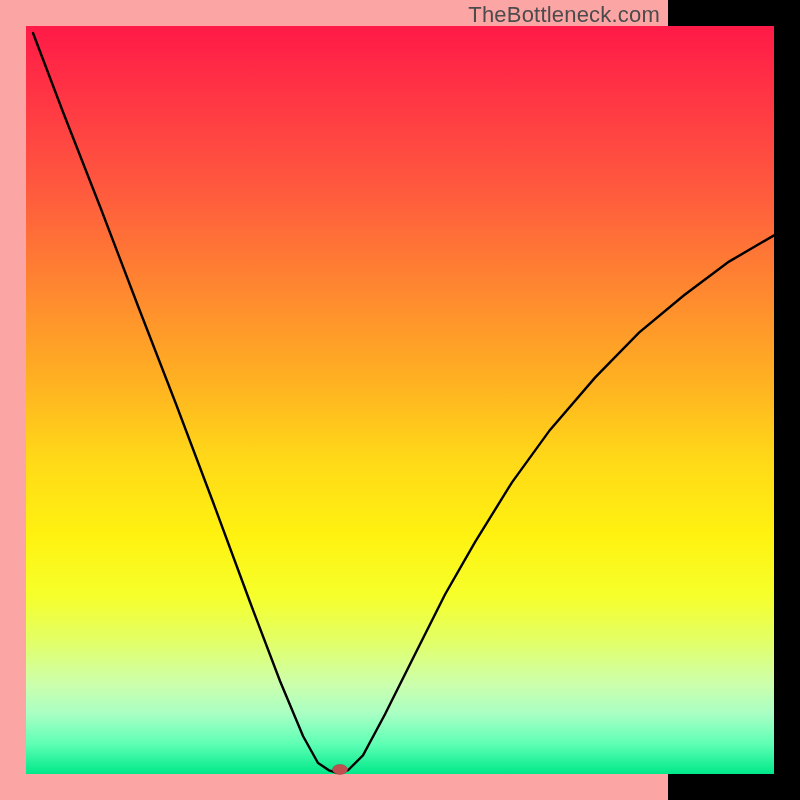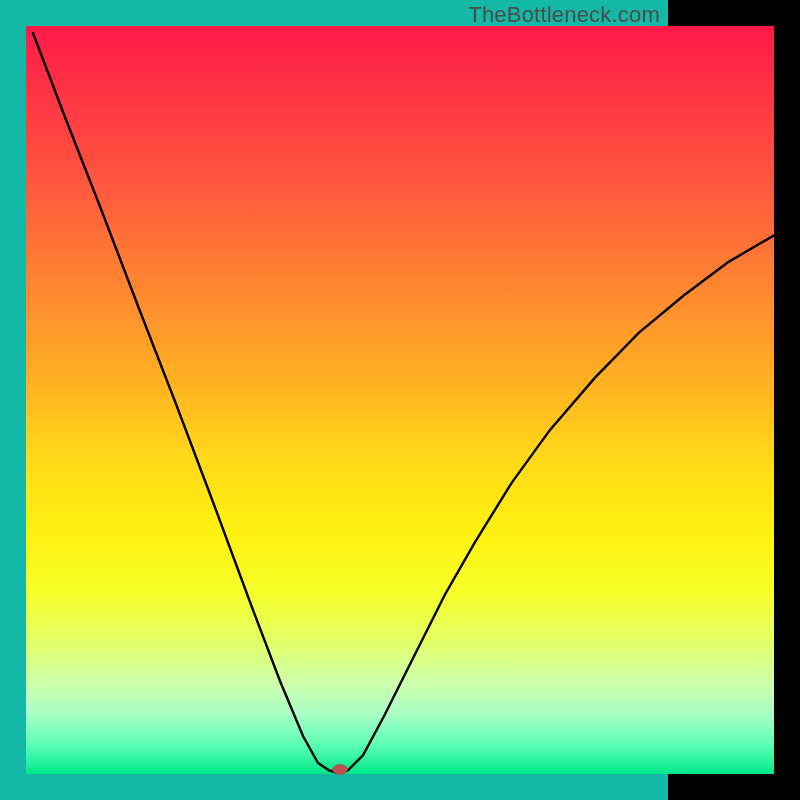--- a/index.html
+++ b/index.html
@@ -8,21 +8,21 @@
     width: 800px;
     height: 800px;
     background: #000;
     font-family: Arial, Helvetica, sans-serif;
     overflow: hidden;
   }
   .frame {
     position: relative;
     width: 668px;
     height: 800px;
-    background: #14b8a6;
+    background: #fca5a5;
   }
   .watermark {
     position: absolute;
     top: 2px;
     right: 8px;
     color: #4b4b4b;
     font-size: 22px;
     font-weight: 500;
     letter-spacing: 0.2px;
     user-select: none;

